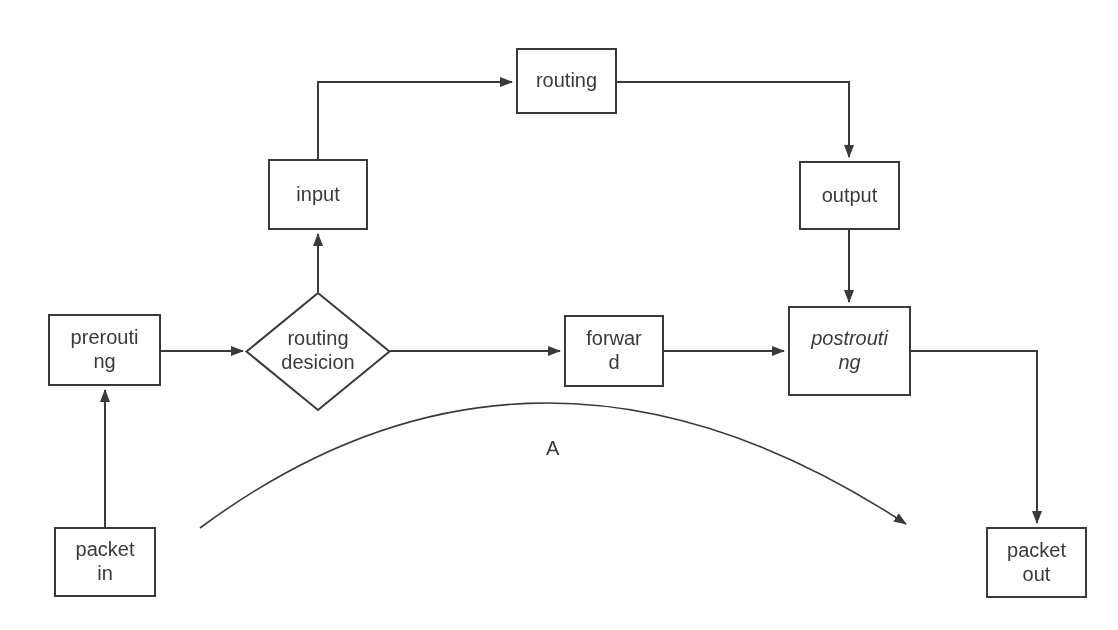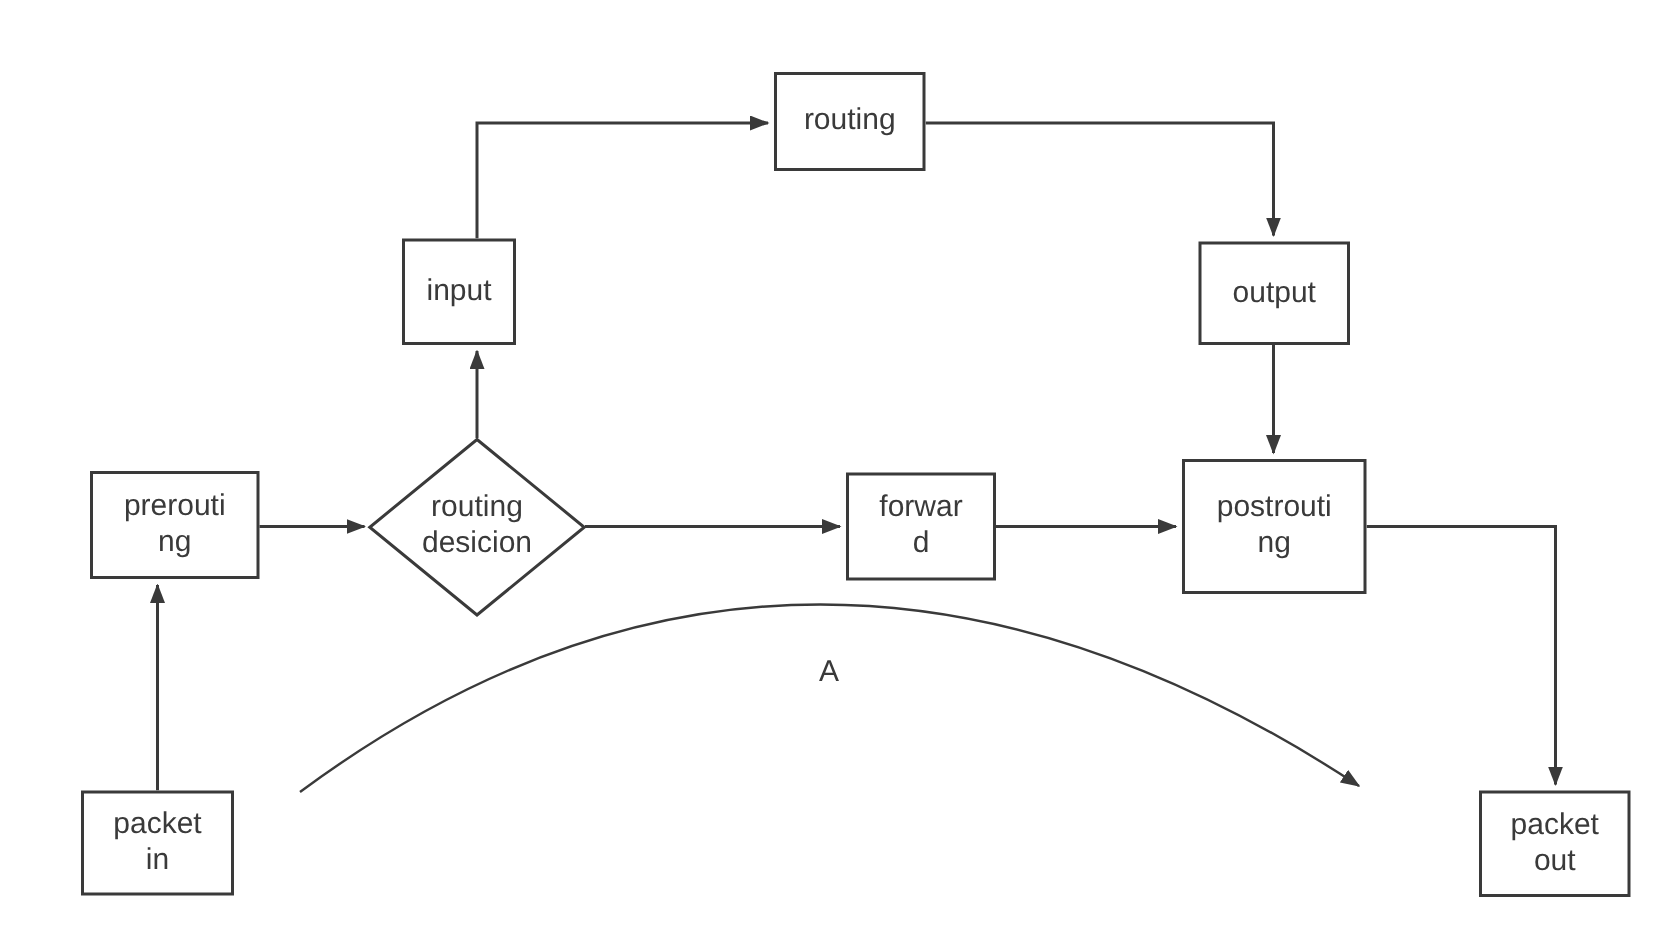--- a/index.html
+++ b/index.html
@@ -29,27 +29,27 @@
     border: 2px solid #3a3a3a;
     background: #ffffff;
     display: flex;
     align-items: center;
     justify-content: center;
     text-align: center;
     font-size: 20px;
     line-height: 1.18;
     white-space: pre-line;
   }
-  .node-prerouting  { left: 48px;  top: 314px; width: 113px; height: 72px; margin-left: 12px; }
+  .node-prerouting  { left: 48px;  top: 314px; width: 113px; height: 72px; }
   .node-packet-in   { left: 54px;  top: 527px; width: 102px; height: 70px; }
-  .node-input       { left: 268px; top: 159px; width: 76px; height: 71px; }
+  .node-input       { left: 268px; top: 159px; width: 100px; height: 71px; }
   .node-routing     { left: 516px; top: 48px;  width: 101px; height: 66px; }
   .node-output      { left: 799px; top: 161px; width: 101px; height: 69px; }
   .node-forward     { left: 564px; top: 315px; width: 100px; height: 72px; }
-  .node-postrouting { left: 788px; top: 306px; width: 123px; height: 90px; }
+  .node-postrouting { left: 788px; top: 306px; width: 123px; height: 90px; font-style: italic; }
   .node-packet-out  { left: 986px; top: 527px; width: 101px; height: 71px; }
   .diamond-label {
     position: absolute;
     left: 248px;
     top: 323px;
     width: 140px;
     height: 56px;
     display: flex;
     align-items: center;
     justify-content: center;

